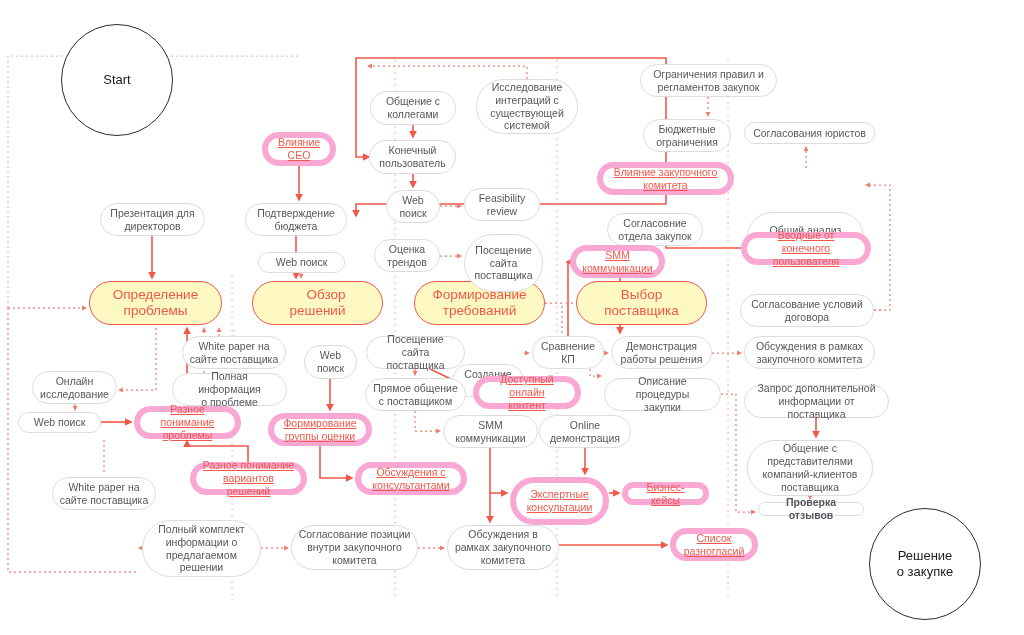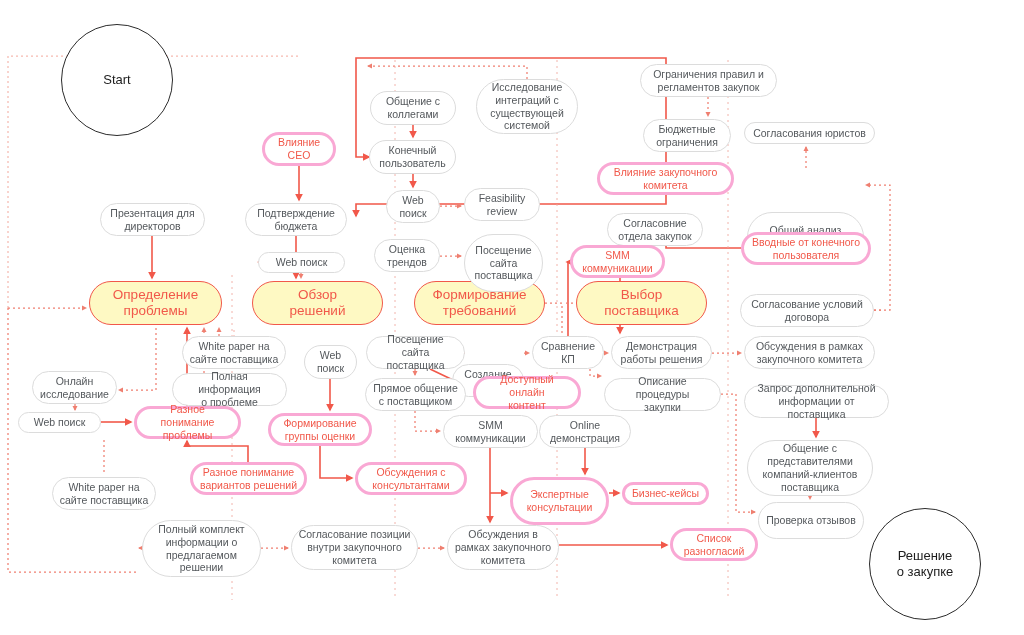--- a/index.html
+++ b/index.html
@@ -25,23 +25,24 @@
     line-height:1.22;
     padding:3px 6px;
     white-space:pre-line;
   }
   .node.gray{
     border:1px solid #dcdcdc;
     color:#54585c;
     font-size:10.5px;
   }
   .node.red{
-    border:3px solid #f9a8d4;
+    border:6px solid #f9a8d4;
     color:#f1584a;
     font-size:10.5px;
+    text-decoration:underline;
   }
   .node.stage{
     border:1.6px solid #f1584a;
     color:#f1584a;
     font-size:13.5px;
     border-radius:22px;
     background:#fef9c3;
   }
   .node.terminator{
     border:1.3px solid #2b2b2b;
@@ -187,21 +188,21 @@
   </div>
   <div class="node terminator" style="left:869px;top:508px;width:112px;height:112px;">
     <span>Решение
 о закупке</span>
   </div>
 
   <div class="node stage" style="left:89px;top:281px;width:133px;height:44px;">
     <span>Определение
 проблемы</span>
   </div>
-  <div class="node stage" style="left:252px;top:281px;width:131px;height:44px;">
+  <div class="node stage" style="left:252px;top:281px;width:131px;height:44px;text-align:right;">
     <span>Обзор
 решений</span>
   </div>
   <div class="node stage" style="left:414px;top:281px;width:131px;height:44px;">
     <span>Формирование
 требований</span>
   </div>
   <div class="node stage" style="left:576px;top:281px;width:131px;height:44px;">
     <span>Выбор
 поставщика</span>
@@ -290,21 +291,21 @@
 поставщика</span></div>
       <div class="node red" style="left: 190px; top: 462px; width: 117px; height: 33px;"><span>Разное понимание
 вариантов решений</span></div>
       <div class="node red" style="left: 355px; top: 462px; width: 112px; height: 33px;"><span>Обсуждения с
 консультантами</span></div>
       <div class="node red" style="left: 510px; top: 477px; width: 99px; height: 48px;"><span>Экспертные
 консультации</span></div>
       <div class="node red" style="left: 622px; top: 482px; width: 87px; height: 23px;"><span>Бизнес-кейсы</span></div>
       <div class="node gray" style="left: 52px; top: 477px; width: 104px; height: 33px;"><span>White paper на
 сайте поставщика</span></div>
-      <div class="node gray" style="left: 758px; top: 502px; width: 106px; height: 37px;"><span>Проверка отзывов</span></div>
+      <div class="node gray" style="left: 758px; top: 502px; width: 106px; height: 14px; font-weight: bold;"><span>Проверка отзывов</span></div>
       <div class="node gray" style="left: 142px; top: 520px; width: 119px; height: 57px;"><span>Полный комплект
 информации о
 предлагаемом
 решении</span></div>
       <div class="node gray" style="left: 291px; top: 525px; width: 127px; height: 45px;"><span>Согласование позиции
 внутри закупочного
 комитета</span></div>
       <div class="node gray" style="left: 447px; top: 525px; width: 112px; height: 45px;"><span>Обсуждения в
 рамках закупочного
 комитета</span></div>

